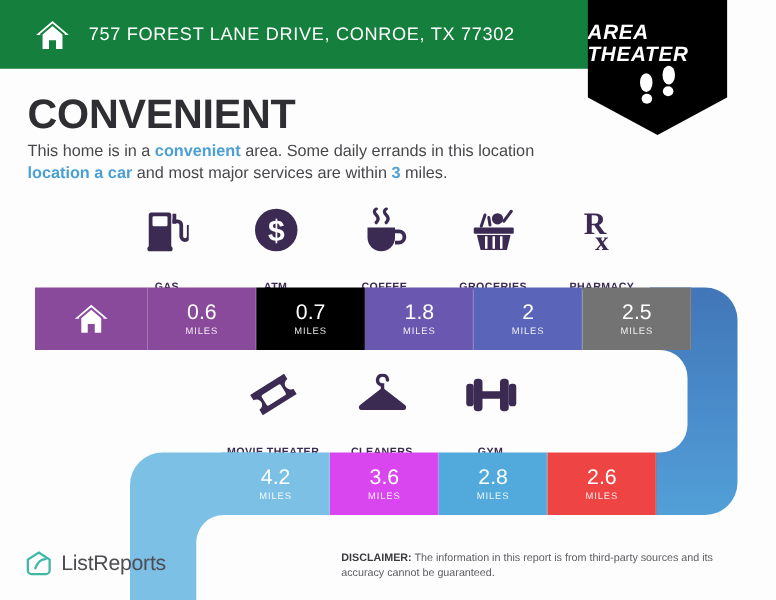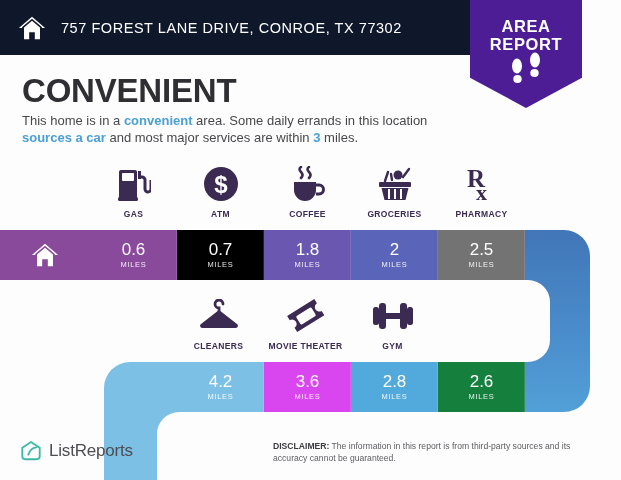--- a/index.html
+++ b/index.html
@@ -20,23 +20,24 @@
     height: 480px;
     background: #fdfdfd;
     overflow: hidden;
   }
 
   
   .header-bar {
     position: absolute;
     left: 0; top: 0;
     width: 495px; height: 55px;
-    background: #0f172a;
+    background: #15803d;
     display: flex;
     align-items: center;
+    padding-left: 10px;
   }
   .header-home-icon {
     margin-left: 17px;
     width: 30px; height: 30px;
     display: block;
   }
   .header-address {
     margin-left: 14px;
     color: #ffffff;
     font-size: 14.5px;
@@ -45,24 +46,24 @@
     white-space: nowrap;
   }
 
   
   .badge {
     position: absolute;
     left: 470px;
     top: 0;
     width: 112px;
     height: 108px;
-    background: #4c1d95;
+    background: #000000;
     clip-path: polygon(0 0, 100% 0, 100% 72%, 50% 100%, 0 72%);
-    text-align: center;
     z-index: 5;
+    font-style: italic;
   }
   .badge-text {
     color: #ffffff;
     font-size: 16.5px;
     font-weight: 700;
     line-height: 18px;
     letter-spacing: 0.6px;
     padding-top: 17px;
   }
   .badge-feet {
@@ -104,36 +105,36 @@
     width: 87px;
     text-align: center;
   }
   .icon-glyph {
     height: 40px;
     display: flex;
     align-items: center;
     justify-content: center;
   }
   .icon-label {
-    margin-top: 5px;
+    margin-top: 20px;
     font-size: 8.5px;
     font-weight: 700;
     color: #3b2a52;
     letter-spacing: 0.35px;
     white-space: nowrap;
   }
 
   
   .bar {
     position: absolute;
     display: flex;
     height: 50px;
     z-index: 2;
   }
-  .bar-1 { left: 0; top: 230px; }
+  .bar-1 { left: 0; top: 230px; padding-left: 28px; }
   .bar-2 { left: 177px; top: 362px; }
   .seg {
     width: 87px;
     display: flex;
     flex-direction: column;
     align-items: center;
     justify-content: center;
     color: #ffffff;
     box-shadow: inset -1px 0 0 rgba(255,255,255,0.13);
   }
@@ -234,38 +235,38 @@
     <svg class="header-home-icon" viewBox="0 0 32 32">
       <path fill="#ffffff" d="M16 4 L30 16 L26.5 16 L26.5 15 L16 6.2 L5.5 15 L5.5 16 L2 16 Z"></path>
       <path fill="#ffffff" d="M7.5 15.5 L16 8.3 L24.5 15.5 L24.5 28 L19 28 L19 20.5 L13 20.5 L13 28 L7.5 28 Z"></path>
     </svg>
     <div class="header-address">757 FOREST LANE DRIVE, CONROE, TX 77302</div>
   </div>
 
   <div class="badge">
     <div class="badge-text">
       <div>AREA</div>
-      <div>REPORT</div>
+      <div>THEATER</div>
     </div>
     <div class="badge-feet">
       <svg width="15" height="26" viewBox="0 0 15 26">
         <ellipse cx="7" cy="8" rx="5" ry="7.5" fill="#ffffff"></ellipse>
         <ellipse cx="7.5" cy="21" rx="4.2" ry="4" fill="#ffffff"></ellipse>
       </svg>
       <svg width="15" height="26" viewBox="0 0 15 26" style="margin-top:-6px">
         <ellipse cx="7" cy="8" rx="5" ry="7.5" fill="#ffffff"></ellipse>
         <ellipse cx="6.5" cy="21" rx="4.2" ry="4" fill="#ffffff"></ellipse>
       </svg>
     </div>
   </div>
 
   <div class="title">CONVENIENT</div>
 
   <div class="desc">
-    <span>This home is in a </span><span class="hl">convenient</span><span> area. Some daily errands in this location </span><span class="hl">sources a car</span><span> and most major services are within </span><span class="hl">3</span><span> miles.</span>
+    <span>This home is in a </span><span class="hl">convenient</span><span> area. Some daily errands in this location </span><span class="hl">location a car</span><span> and most major services are within </span><span class="hl">3</span><span> miles.</span>
   </div>
 
   <div class="icon-row icon-row-1">
     <div class="icon-cell">
       <div class="icon-glyph">
         <svg width="34" height="36" viewBox="0 0 34 36">
           <rect x="2" y="4" width="18" height="30" rx="2" fill="#3b2a52"></rect>
           <rect x="5" y="7" width="12" height="8" rx="1" fill="#fdfdfd"></rect>
           <rect x="1" y="31" width="20" height="4" rx="1.5" fill="#3b2a52"></rect>
           <path d="M21 11 h4 a3 3 0 0 1 3 3 v9 a3 3 0 0 0 3 3 a3 3 0 0 0 3 -3 v-9" fill="none" stroke="#3b2a52" stroke-width="3"></path>
@@ -347,37 +348,37 @@
     <div class="seg" style="background:#737373">
       <div class="seg-val">2.5</div>
       <div class="seg-unit">MILES</div>
     </div>
   </div>
   <div class="connector-right-notch"></div>
 
   <div class="icon-row icon-row-2">
     <div class="icon-cell">
       <div class="icon-glyph">
-        <svg width="44" height="34" viewBox="0 0 44 34">
-          <path d="M22 12 v-3 a4 4 0 1 1 4 -4" fill="none" stroke="#3b2a52" stroke-width="2.8" stroke-linecap="round"></path>
-          <path d="M22 11 L4 25 a2.2 2.2 0 0 0 1.4 4 h33.2 a2.2 2.2 0 0 0 1.4 -4 z" fill="#3b2a52"></path>
-        </svg>
-      </div>
-      <div class="icon-label">CLEANERS</div>
-    </div>
-    <div class="icon-cell">
-      <div class="icon-glyph">
         <svg width="40" height="38" viewBox="0 0 40 38">
           <g transform="rotate(-32 20 19)">
             <path d="M4 9 h32 v5 a4.5 4.5 0 0 0 0 9 v5 h-32 v-5 a4.5 4.5 0 0 0 0 -9 z" fill="#3b2a52"></path>
             <rect x="11" y="14" width="18" height="10" rx="1.5" fill="#fdfdfd"></rect>
           </g>
         </svg>
       </div>
       <div class="icon-label">MOVIE THEATER</div>
+    </div>
+    <div class="icon-cell">
+      <div class="icon-glyph">
+        <svg width="44" height="34" viewBox="0 0 44 34">
+          <path d="M22 12 v-3 a4 4 0 1 1 4 -4" fill="none" stroke="#3b2a52" stroke-width="2.8" stroke-linecap="round"></path>
+          <path d="M22 11 L4 25 a2.2 2.2 0 0 0 1.4 4 h33.2 a2.2 2.2 0 0 0 1.4 -4 z" fill="#3b2a52"></path>
+        </svg>
+      </div>
+      <div class="icon-label">CLEANERS</div>
     </div>
     <div class="icon-cell">
       <div class="icon-glyph">
         <svg width="42" height="30" viewBox="0 0 42 30">
           <rect x="1" y="6" width="6" height="18" rx="2.5" fill="#3b2a52"></rect>
           <rect x="7" y="2" width="7" height="26" rx="3" fill="#3b2a52"></rect>
           <rect x="28" y="2" width="7" height="26" rx="3" fill="#3b2a52"></rect>
           <rect x="35" y="6" width="6" height="18" rx="2.5" fill="#3b2a52"></rect>
           <rect x="13" y="12" width="16" height="6" fill="#3b2a52"></rect>
         </svg>
@@ -393,21 +394,21 @@
       <div class="seg-unit">MILES</div>
     </div>
     <div class="seg" style="background:#d946ef">
       <div class="seg-val">3.6</div>
       <div class="seg-unit">MILES</div>
     </div>
     <div class="seg" style="background:#51aadb">
       <div class="seg-val">2.8</div>
       <div class="seg-unit">MILES</div>
     </div>
-    <div class="seg" style="background:#15803d">
+    <div class="seg" style="background:#ef4444">
       <div class="seg-val">2.6</div>
       <div class="seg-unit">MILES</div>
     </div>
   </div>
   <div class="connector-left-notch"></div>
 
   <div class="footer-logo">
     <svg width="22" height="22" viewBox="0 0 24 24">
       <path d="M12 2.2 L21.5 8.4 v9.4 a3.2 3.2 0 0 1 -3.2 3.2 h-12.6 a3.2 3.2 0 0 1 -3.2 -3.2 v-9.4 z" fill="none" stroke="#3fb8a5" stroke-width="2"></path>
       <path d="M9 16 q3 -8 9 -8" fill="none" stroke="#3fb8a5" stroke-width="2" stroke-linecap="round"></path>

